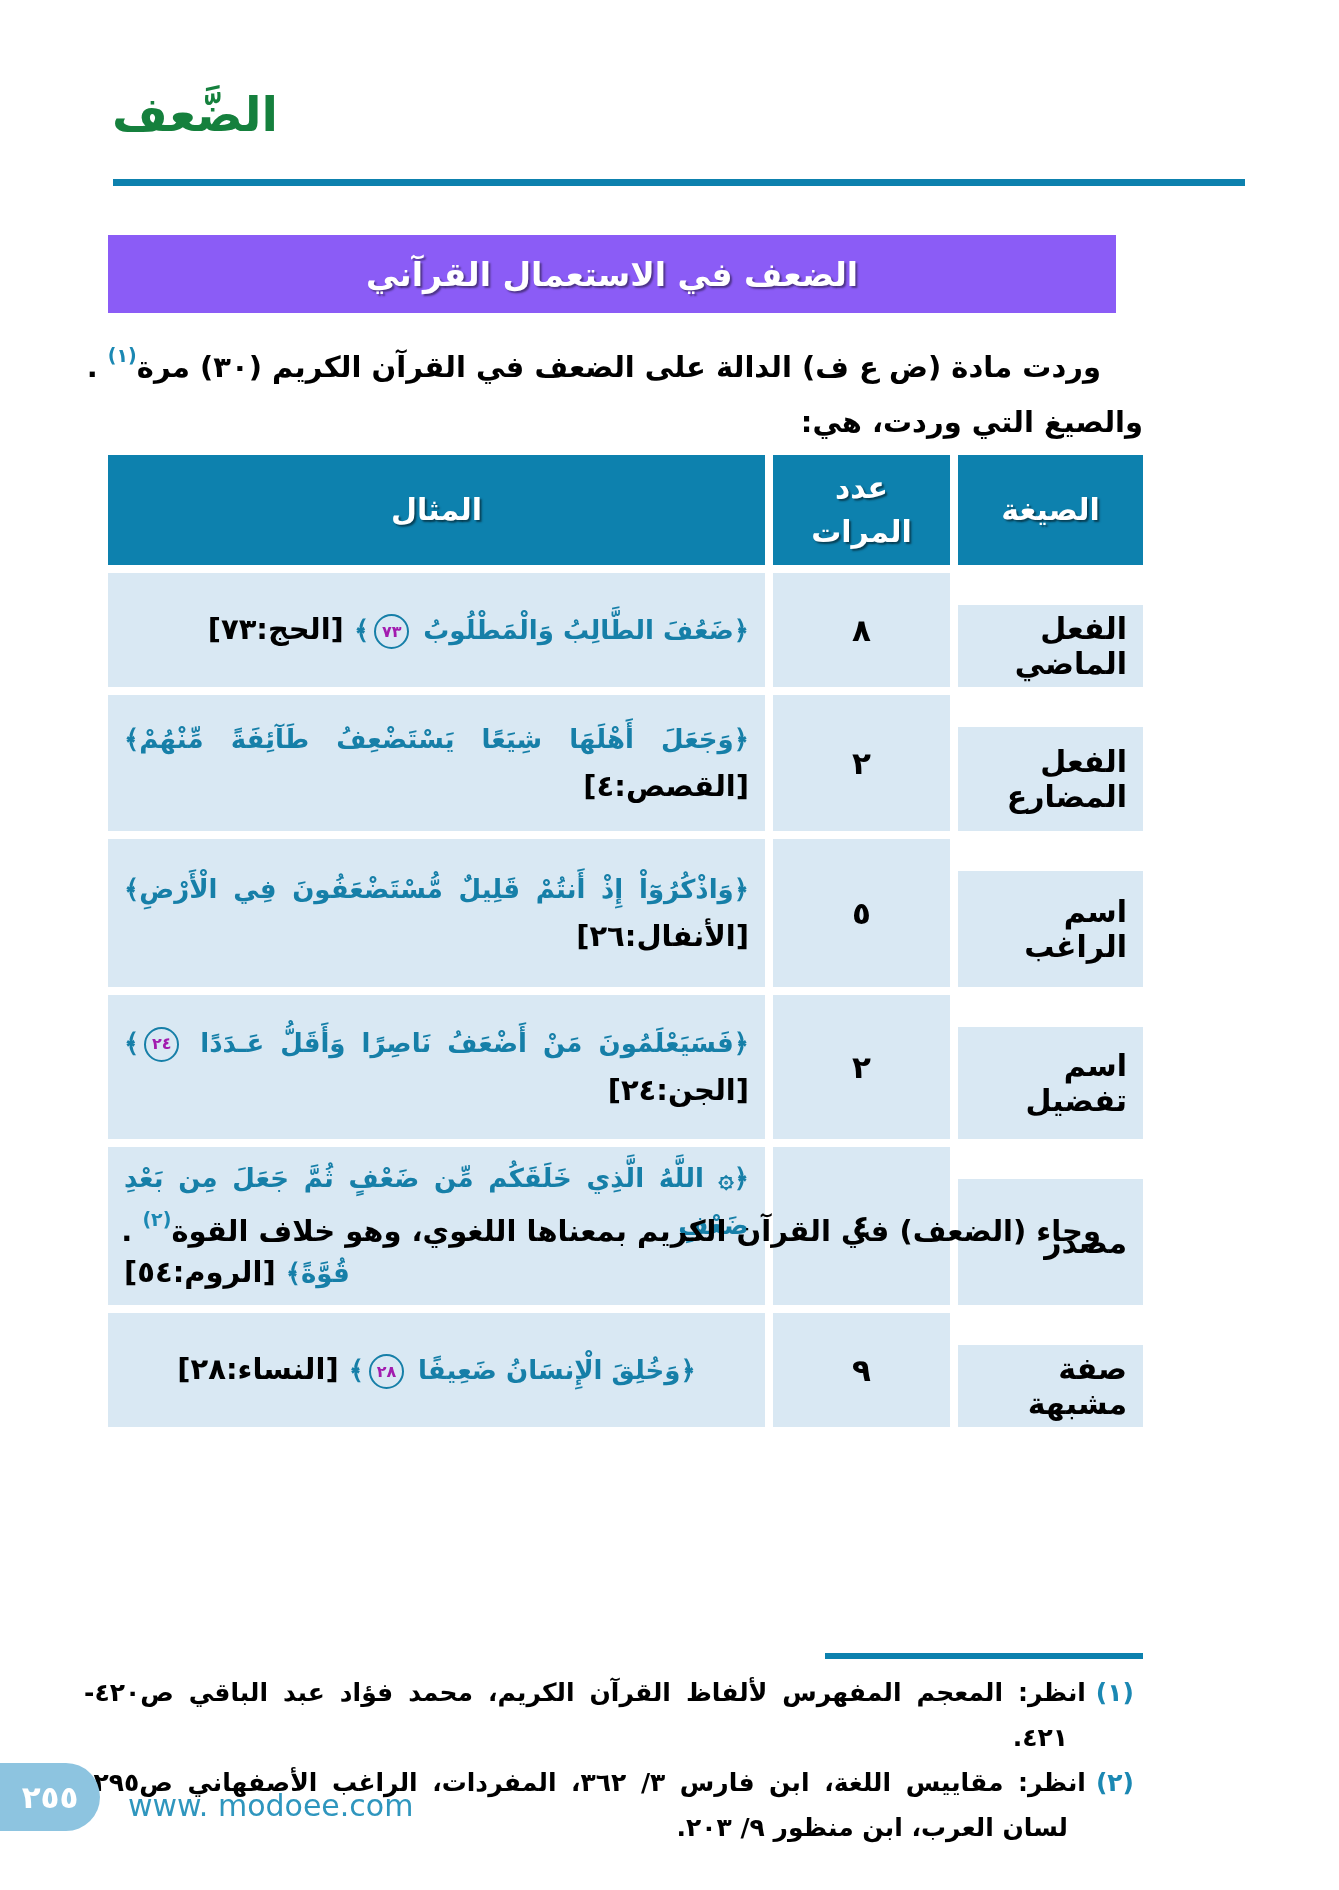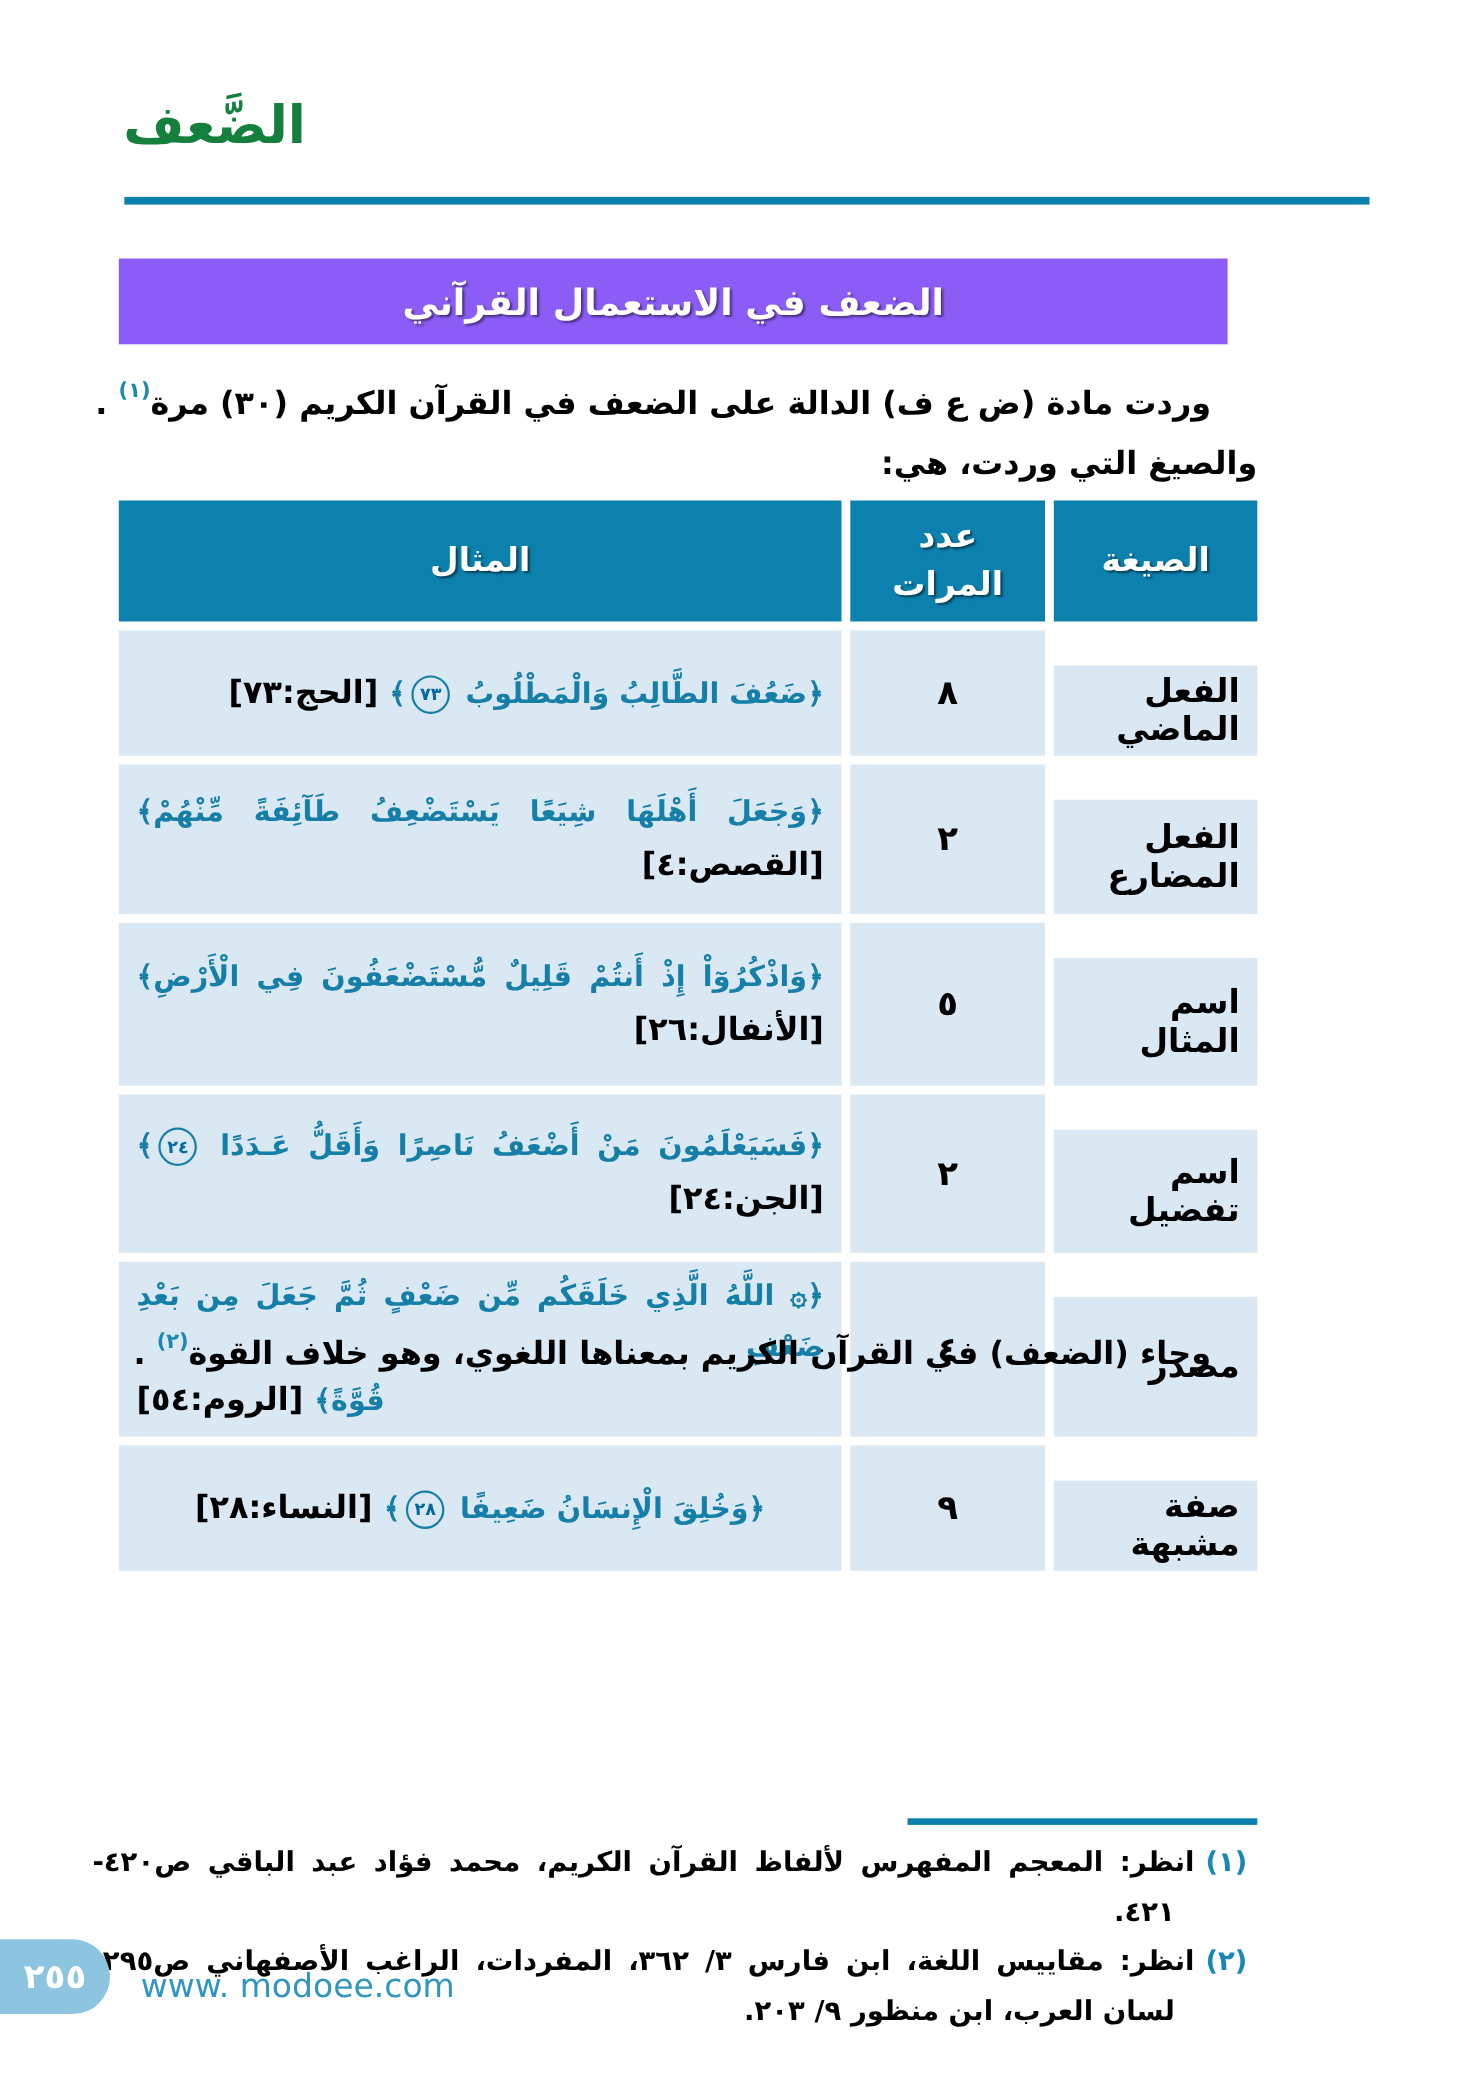--- a/index.html
+++ b/index.html
@@ -31,21 +31,21 @@
   .r0 .cell{min-height:66px;} .r1 .cell{min-height:104px;} .r2 .cell{min-height:116px;}
   .r3 .cell{min-height:112px;} .r4 .cell{min-height:104px;} .r5 .cell{min-height:64px;}
   .vline{width:100%;}
   .l-justify{text-align:justify;text-align-last:justify;}
   .l-right{text-align:right;}
   .l-left{text-align:left;}
   .l-center{text-align:center;}
   .quran{color:#167fa8;font-weight:bold;}
   .vref{color:#000;font-weight:bold;font-size:29px;}
   .medallion{display:inline-flex;align-items:center;justify-content:center;width:35px;height:35px;
-    border:2px solid #167fa8;border-radius:50%;color:#0369a1;font-size:16px;font-weight:bold;
+    border:2px solid #167fa8;border-radius:50%;color:#a21caf;font-size:16px;font-weight:bold;
     vertical-align:middle;margin:0 5px;line-height:1;}
 
   .closing{position:absolute;top:1208px;left:108px;width:1035px;direction:rtl;text-align:right;
     font-size:29px;font-weight:bold;color:#000;text-indent:42px;white-space:nowrap;}
 
   .fn-rule{position:absolute;top:1653px;left:825px;width:318px;height:6px;background:#0d81ae;}
   .footnotes{position:absolute;top:1670px;left:84px;width:1050px;direction:rtl;
     font-size:25px;font-weight:bold;color:#000;line-height:45px;}
   .fn-item{padding-right:66px;text-indent:-66px;text-align:justify;}
   .fn-marker{color:#1b88b3;margin-left:10px;}
@@ -78,21 +78,21 @@
 المرات</div>
     <div class="th">المثال</div>
 
   <div class="trow r0"><div class="cell form-cell">الفعل الماضي</div><div class="cell count-cell">٨</div><div class="cell example-cell">
           <div class="vline l-right"><span class="quran">﴿ضَعُفَ الطَّالِبُ وَالْمَطْلُوبُ </span><span class="medallion">٧٣</span><span class="quran">﴾</span><span class="vref"> [الحج:٧٣]</span></div>
         </div></div>
       <div class="trow r1"><div class="cell form-cell">الفعل المضارع</div><div class="cell count-cell">٢</div><div class="cell example-cell">
           <div class="vline l-justify"><span class="quran">﴿وَجَعَلَ أَهْلَهَا شِيَعًا يَسْتَضْعِفُ طَآئِفَةً مِّنْهُمْ﴾</span></div>
           <div class="vline l-right"><span class="vref">[القصص:٤]</span></div>
         </div></div>
-      <div class="trow r2"><div class="cell form-cell">اسم المثال</div><div class="cell count-cell">٥</div><div class="cell example-cell">
+      <div class="trow r2"><div class="cell form-cell">اسم الراغب</div><div class="cell count-cell">٥</div><div class="cell example-cell">
           <div class="vline l-justify"><span class="quran">﴿وَاذْكُرُوٓاْ إِذْ أَنتُمْ قَلِيلٌ مُّسْتَضْعَفُونَ فِي الْأَرْضِ﴾</span></div>
           <div class="vline l-right"><span class="vref">[الأنفال:٢٦]</span></div>
         </div></div>
       <div class="trow r3"><div class="cell form-cell">اسم تفضيل</div><div class="cell count-cell">٢</div><div class="cell example-cell">
           <div class="vline l-justify"><span class="quran">﴿فَسَيَعْلَمُونَ مَنْ أَضْعَفُ نَاصِرًا وَأَقَلُّ عَـدَدًا </span><span class="medallion">٢٤</span><span class="quran">﴾</span></div>
           <div class="vline l-right"><span class="vref">[الجن:٢٤]</span></div>
         </div></div>
       <div class="trow r4"><div class="cell form-cell">مصدر</div><div class="cell count-cell">٤</div><div class="cell example-cell">
           <div class="vline l-justify"><span class="quran">﴿۞ اللَّهُ الَّذِي خَلَقَكُم مِّن ضَعْفٍ ثُمَّ جَعَلَ مِن بَعْدِ ضَعْفٍ</span></div>
           <div class="vline l-left"><span class="quran">قُوَّةً﴾</span><span class="vref"> [الروم:٥٤]</span></div>

